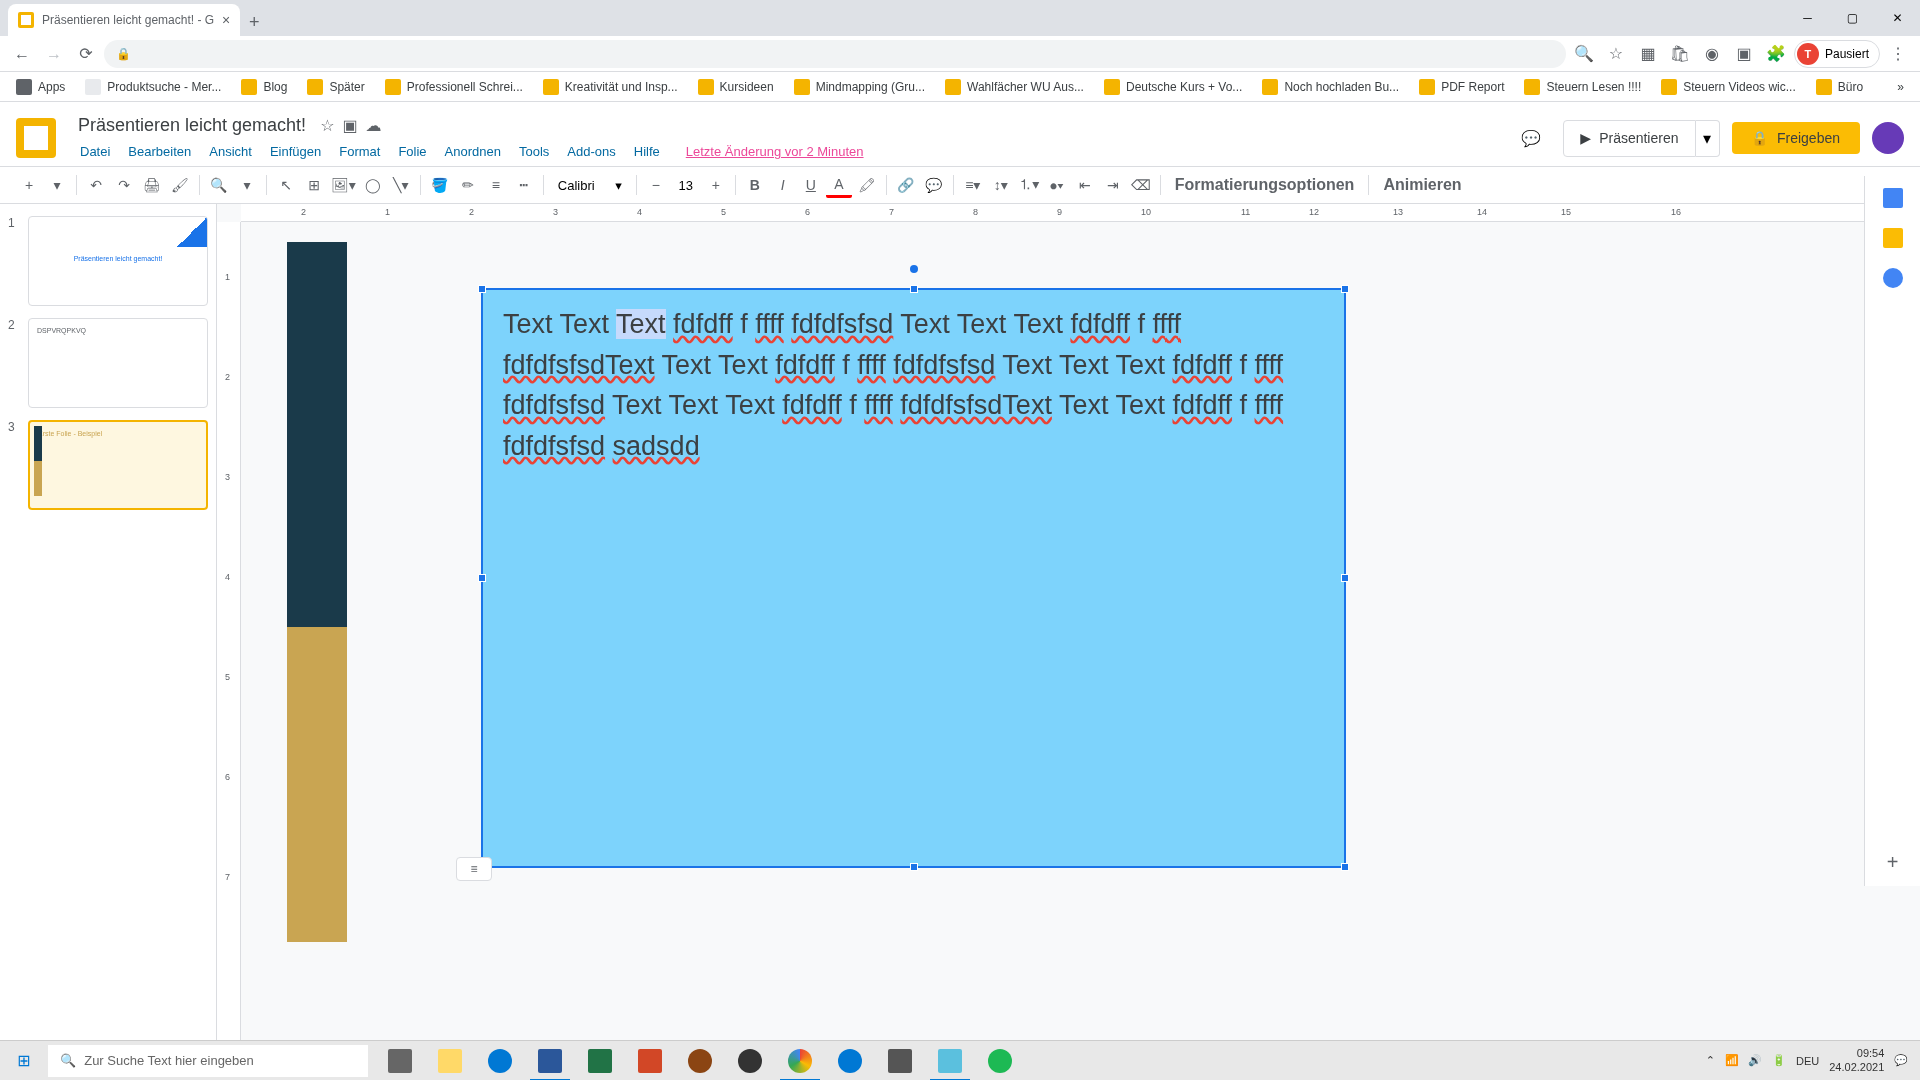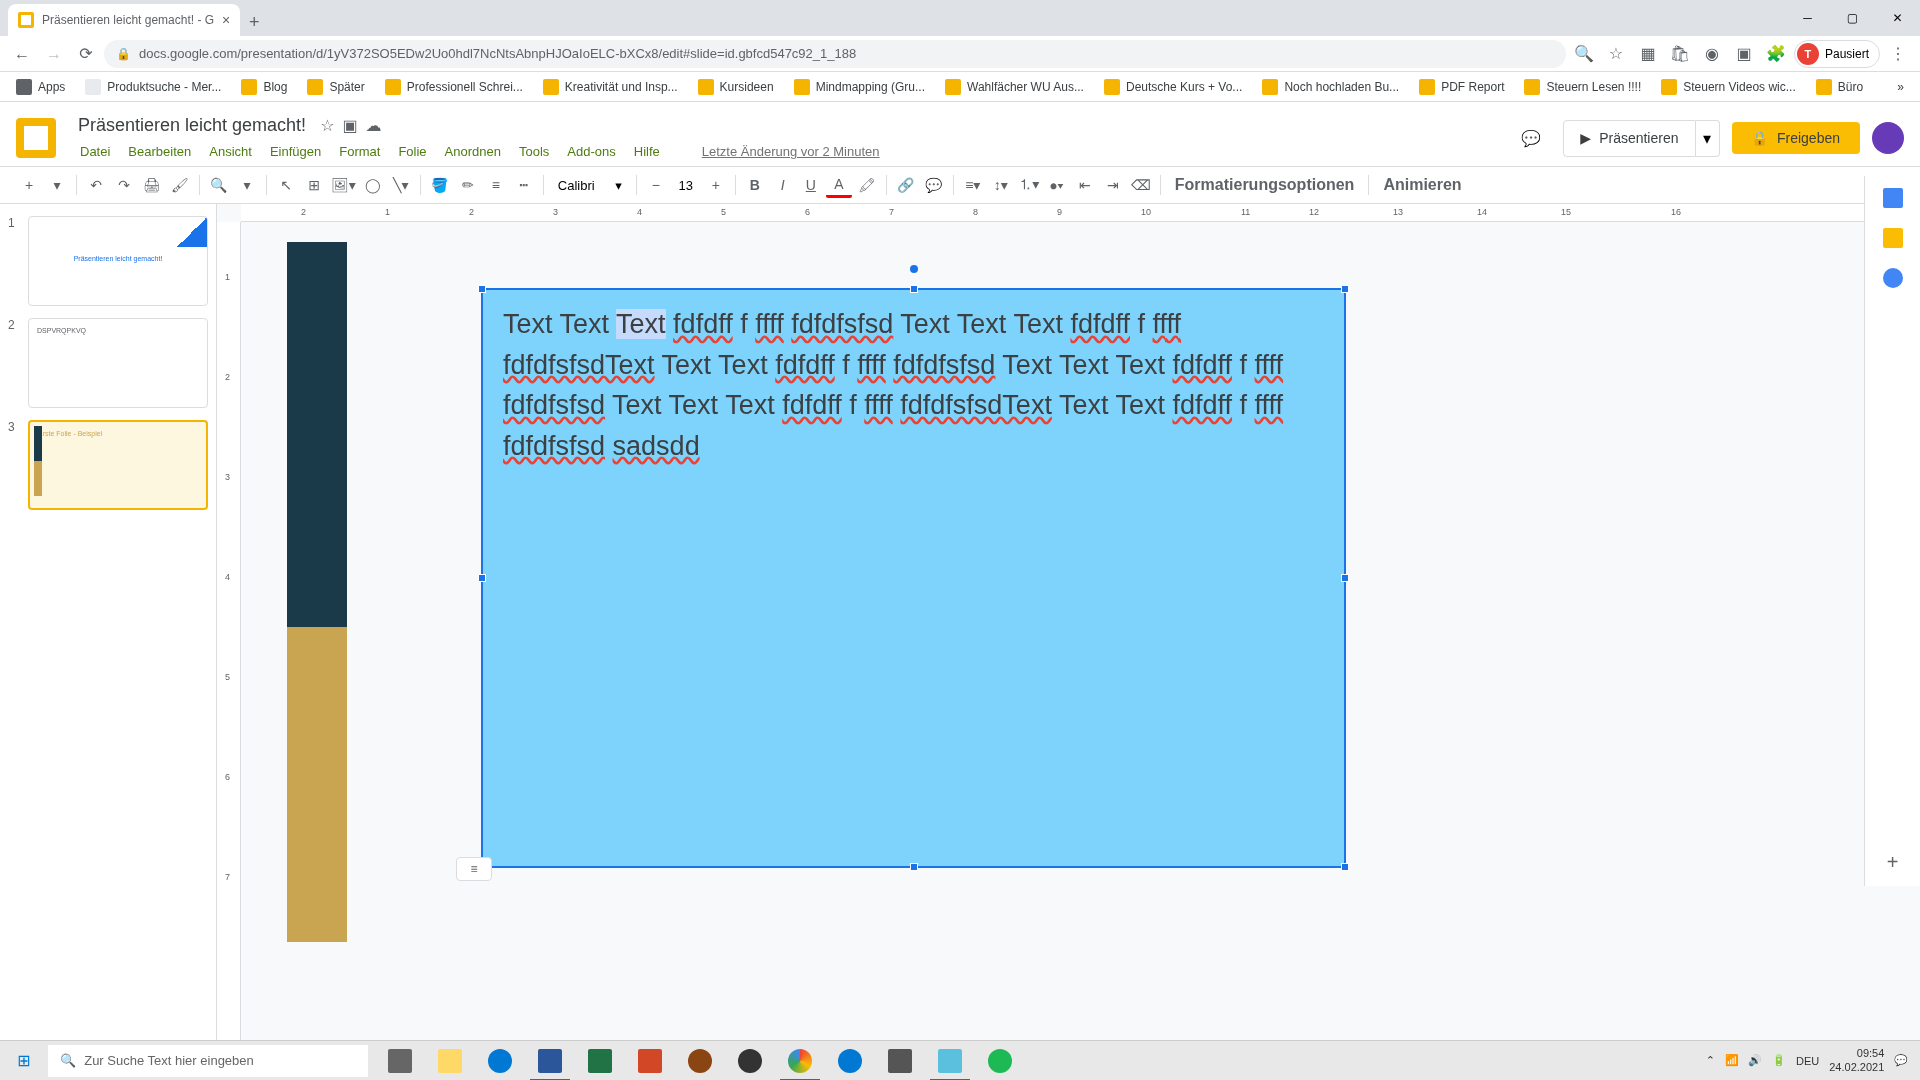--- a/index.html
+++ b/index.html
@@ -33,22 +33,22 @@
 
 
 .app-header { height: 64px; display: flex; align-items: center; padding: 8px 16px 0 16px; gap: 8px; }
 .app-logo { width: 40px; height: 40px; background: #f4b400; border-radius: 4px; position: relative; margin-right: 8px; flex-shrink: 0; }
 .app-logo::after { content: ''; position: absolute; left: 8px; top: 8px; right: 8px; bottom: 8px; background: #fff; }
 .app-title-area { flex: 1; }
 .app-title-row { display: flex; align-items: center; gap: 8px; }
 .app-title { font-size: 18px; color: #3c4043; padding: 2px 6px; }
 .title-icon { color: #5f6368; cursor: pointer; font-size: 16px; }
 .menubar { display: flex; gap: 2px; margin-top: 2px; }
-.menu-item { padding: 4px 8px; font-size: 13px; color: #4d7c0f; cursor: pointer; border-radius: 4px; }
-.menu-item.edit-info { color: #737373; text-decoration: underline; margin-left: 24px; font-size: 13px; }
+.menu-item { padding: 4px 8px; font-size: 13px; color: #0369a1; cursor: pointer; border-radius: 4px; }
+.menu-item.edit-info { color: #ec4899; text-decoration: underline; margin-left: 8px; font-size: 13px; }
 .header-actions { display: flex; align-items: center; gap: 12px; }
 .comment-btn { width: 40px; height: 40px; display: flex; align-items: center; justify-content: center; cursor: pointer; border-radius: 50%; color: #5f6368; }
 .present-btn { display: flex; align-items: center; gap: 8px; padding: 8px 16px; border: 1px solid #dadce0; border-radius: 4px; cursor: pointer; font-size: 14px; color: #3c4043; }
 .present-dropdown { width: 24px; display: flex; align-items: center; justify-content: center; border: 1px solid #dadce0; border-left: none; border-radius: 0 4px 4px 0; height: 37px; cursor: pointer; }
 .share-btn { display: flex; align-items: center; gap: 8px; padding: 8px 20px; background: #fbbc04; border-radius: 4px; cursor: pointer; font-size: 14px; color: #3c4043; font-weight: 500; }
 .user-avatar { width: 32px; height: 32px; border-radius: 50%; background: #673ab7; cursor: pointer; }
 
 
 .toolbar { height: 38px; border-top: 1px solid #dadce0; border-bottom: 1px solid #dadce0; display: flex; align-items: center; padding: 0 16px; gap: 2px; }
 .tool-btn { min-width: 26px; height: 26px; display: flex; align-items: center; justify-content: center; cursor: pointer; border-radius: 2px; color: #5f6368; font-size: 14px; padding: 0 2px; }
@@ -129,21 +129,20 @@
     <div class="win-btn close">✕</div>
   </div>
 </div>
 
 <div class="browser-nav">
   <div class="nav-btn">←</div>
   <div class="nav-btn disabled">→</div>
   <div class="nav-btn">⟳</div>
   <div class="url-bar">
     <span class="lock">🔒</span>
-    <span>docs.google.com/presentation/d/1yV372SO5EDw2Uo0hdl7NcNtsAbnpHJOaIoELC-bXCx8/edit#slide=id.gbfcd547c92_1_188</span>
   </div>
   <div class="browser-actions">
     <div class="action-icon">🔍</div>
     <div class="action-icon">☆</div>
     <div class="action-icon">▦</div>
     <div class="action-icon">🛍</div>
     <div class="action-icon">◉</div>
     <div class="action-icon">▣</div>
     <div class="action-icon">🧩</div>
     <div class="profile-btn">

